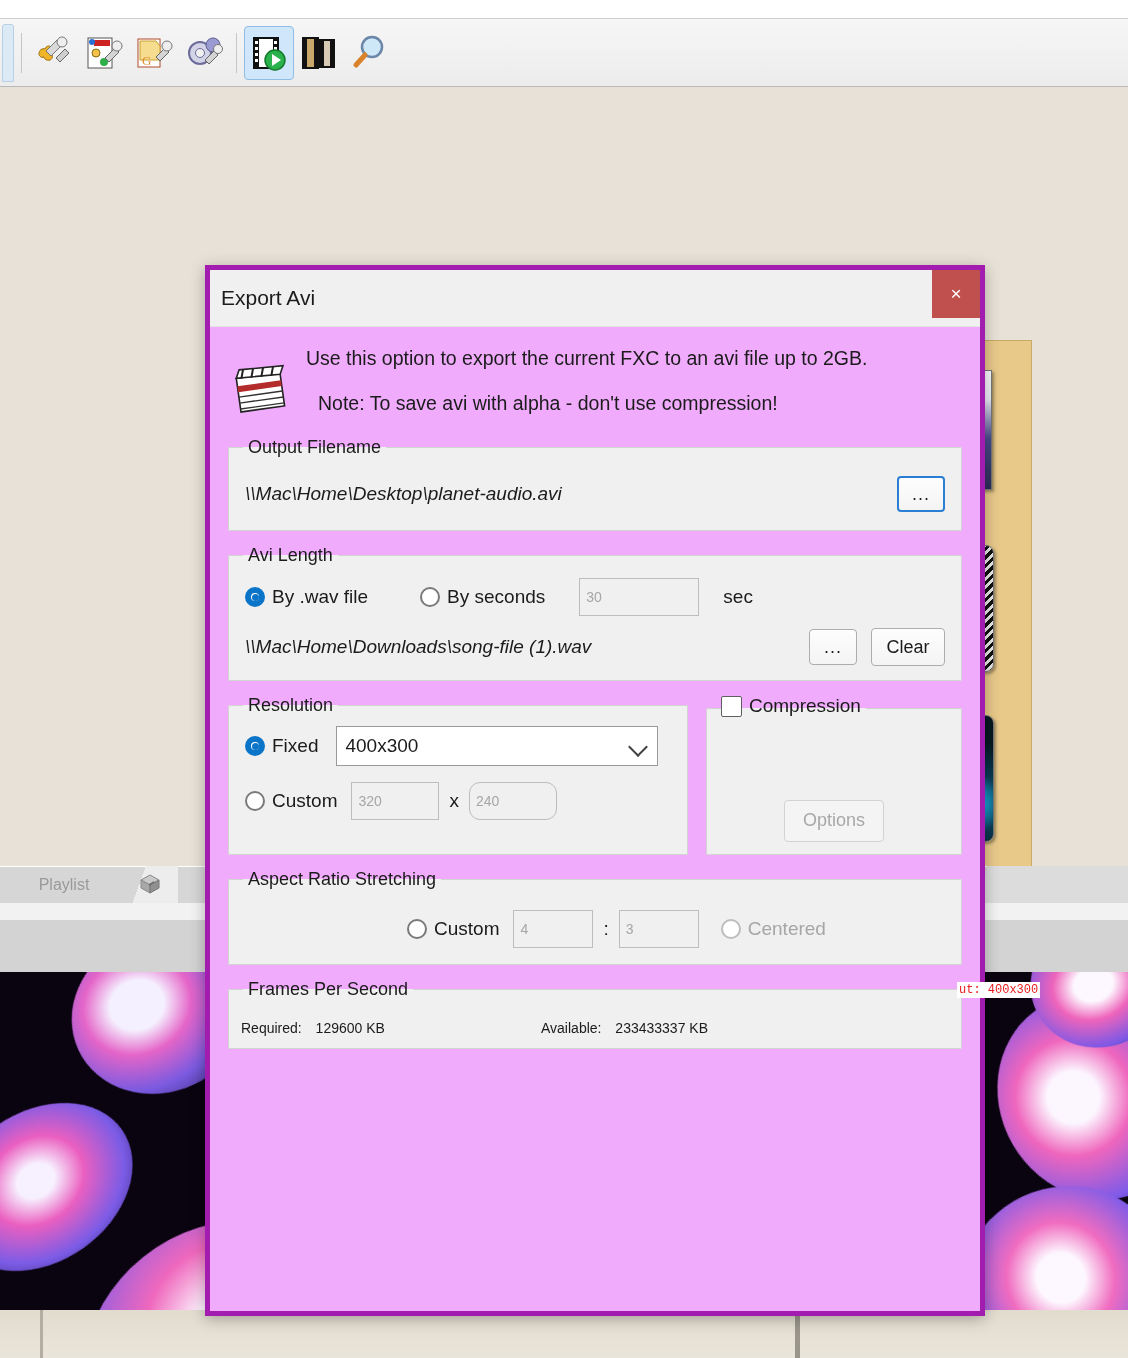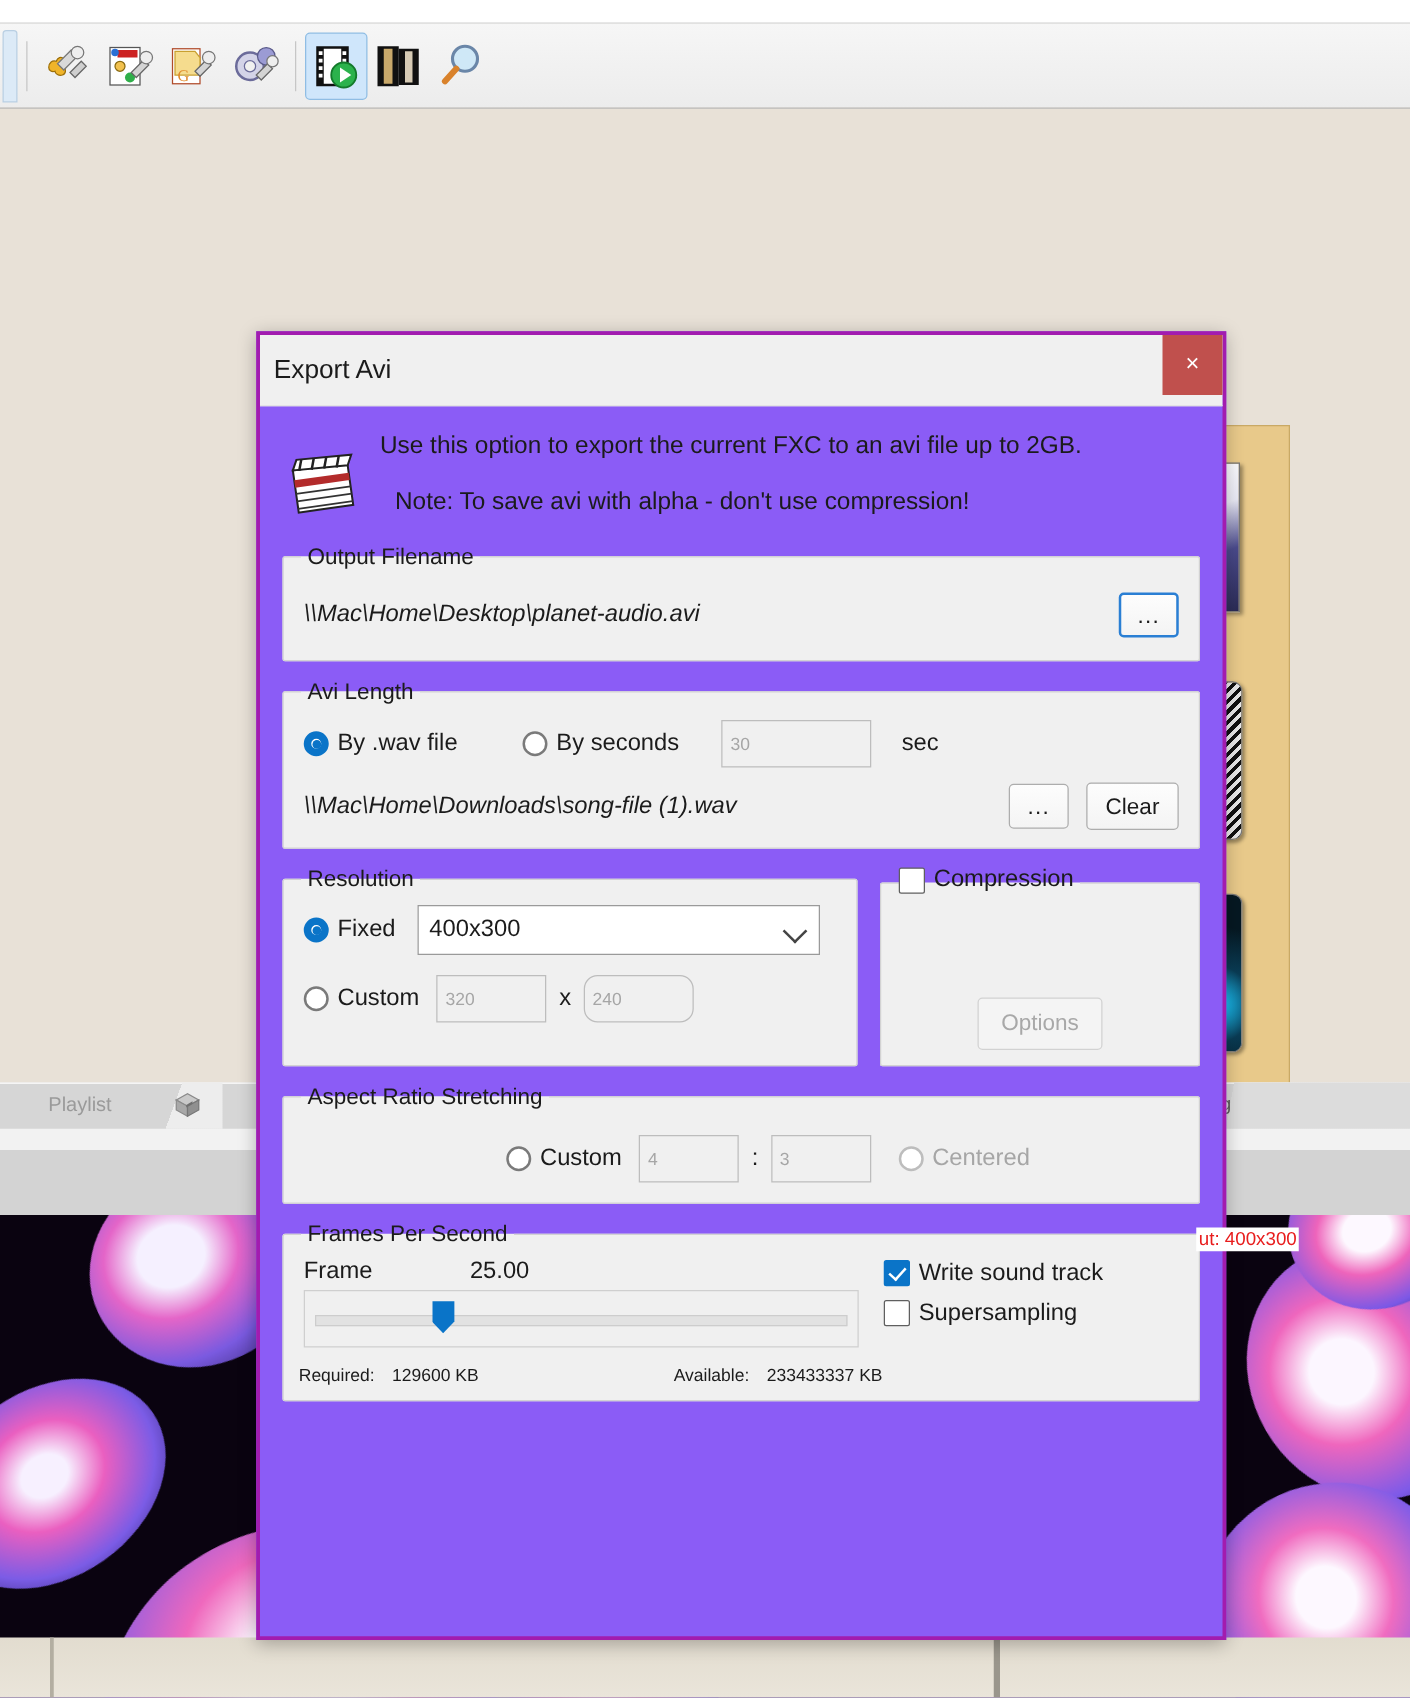--- a/index.html
+++ b/index.html
@@ -43,28 +43,28 @@
   .cube-ico{position:absolute;left:137px;top:872px;width:26px;height:24px;}
   .tab-right{position:absolute;left:955px;top:866px;width:173px;height:37px;
     background:linear-gradient(100deg,transparent 0 18%,#dcdcdc 18% 100%);}
   .tab-right span{position:absolute;left:10px;top:9px;color:#5e5e5e;font-size:15px;}
   .strip-light{position:absolute;left:0;top:903px;width:1128px;height:17px;background:#f2f2f2;border-bottom:1px solid #b5b5b5;}
   .strip-dark{position:absolute;left:0;top:920px;width:1128px;height:52px;background:#d3d3d3;border-bottom:1px solid #8f8f8f;}
 
   
   .img-area{position:absolute;left:0;top:972px;width:1128px;height:386px;background:#0a0310;overflow:hidden;}
   .blob{position:absolute;border-radius:50%;filter:blur(0.3px);}
-  .label-out{position:absolute;left:957px;top:982px;color:#e81d1d;font-size:15px;font-family:Liberation Sans, sans-serif;background:#ffffff;padding:1px 2px;z-index:5;}
+  .label-out{position:absolute;left:957px;top:982px;color:#e81d1d;font-size:12px;font-family:Liberation Mono, monospace;background:#ffffff;padding:1px 2px;z-index:5;}
   .beige-bottom{position:absolute;left:0;top:1310px;width:1128px;height:48px;background:linear-gradient(#e2dccf,#eae5da);}
   .beige-divider{position:absolute;left:795px;top:1310px;width:5px;height:48px;background:#9a968c;}
   .beige-left-edge{position:absolute;left:40px;top:1310px;width:3px;height:48px;background:#b3aea1;}
 
   
   .dialog{position:absolute;left:205px;top:265px;width:770px;height:1041px;
-    background:#8b5cf6;border:3px solid #a21caf;box-shadow:0 3px 14px rgba(0,0,0,.28);}
+    background:#f0abfc;border:5px solid #a21caf;box-shadow:0 3px 14px rgba(0,0,0,.28);}
   .dlg-titlebar{height:56px;background:#f0f0f0;border-bottom:1px solid #e3e3e3;display:flex;align-items:center;position:relative;}
   .dlg-title{font-size:21px;color:#1b1b1b;margin-left:11px;}
   .dlg-close{position:absolute;right:0;top:0;width:48px;height:48px;background:#c0504d;
     display:flex;align-items:center;justify-content:center;color:#fff;font-size:19px;cursor:pointer;}
 
   .dlg-body{padding:0 18px;position:relative;}
   .intro{display:flex;align-items:center;padding-top:12px;}
   .clap{width:62px;height:56px;flex:none;margin-left:2px;margin-top:2px;}
   .intro-text{margin-left:14px;padding-top:8px;}
   .intro-text p{margin:0 0 22px 0;font-size:19.5px;color:#1b1b1b;}
@@ -366,42 +366,20 @@
         <input class="tin" style="width: 80px; height: 38px; margin-left: 14px;" disabled="" value="4">
         <span class="lbl" style="margin:0 10px;">:</span>
         <input class="tin" style="width: 80px; height: 38px;" disabled="" value="3">
         <span class="rad dis" style="margin-left:22px;"></span>
         <span class="lbl dis">Centered</span>
       </div>
     </fieldset>
 
     <fieldset class="grp">
       <legend>Frames Per Second</legend>
-      <div class="row" style="align-items:flex-start;padding:2px 4px 0 4px;">
-        <div style="flex:1;">
-          <div class="row">
-            <span class="lbl" style="margin-left:0;">Frame</span>
-            <span class="lbl" style="margin-left:78px;">25.00</span>
-          </div>
-          <div class="slider-wrap">
-            <div class="slider-track"></div>
-            <div class="slider-thumb" id="fps-thumb" style="left: calc(25% - 9px);"></div>
-          </div>
-        </div>
-        <div style="width:236px;padding-left:20px;padding-top:2px;">
-          <div class="row" style="margin-bottom:10px;">
-            <span class="chk on"></span>
-            <span class="lbl">Write sound track</span>
-          </div>
-          <div class="row">
-            <span class="chk"></span>
-            <span class="lbl">Supersampling</span>
-          </div>
-        </div>
-      </div>
       <div class="stats">
         <div class="a">
           <span>Required:</span>
           <span style="margin-left:10px;">129600 KB</span>
         </div>
         <div>
           <span>Available:</span>
           <span style="margin-left:10px;">233433337 KB</span>
         </div>
       </div>

